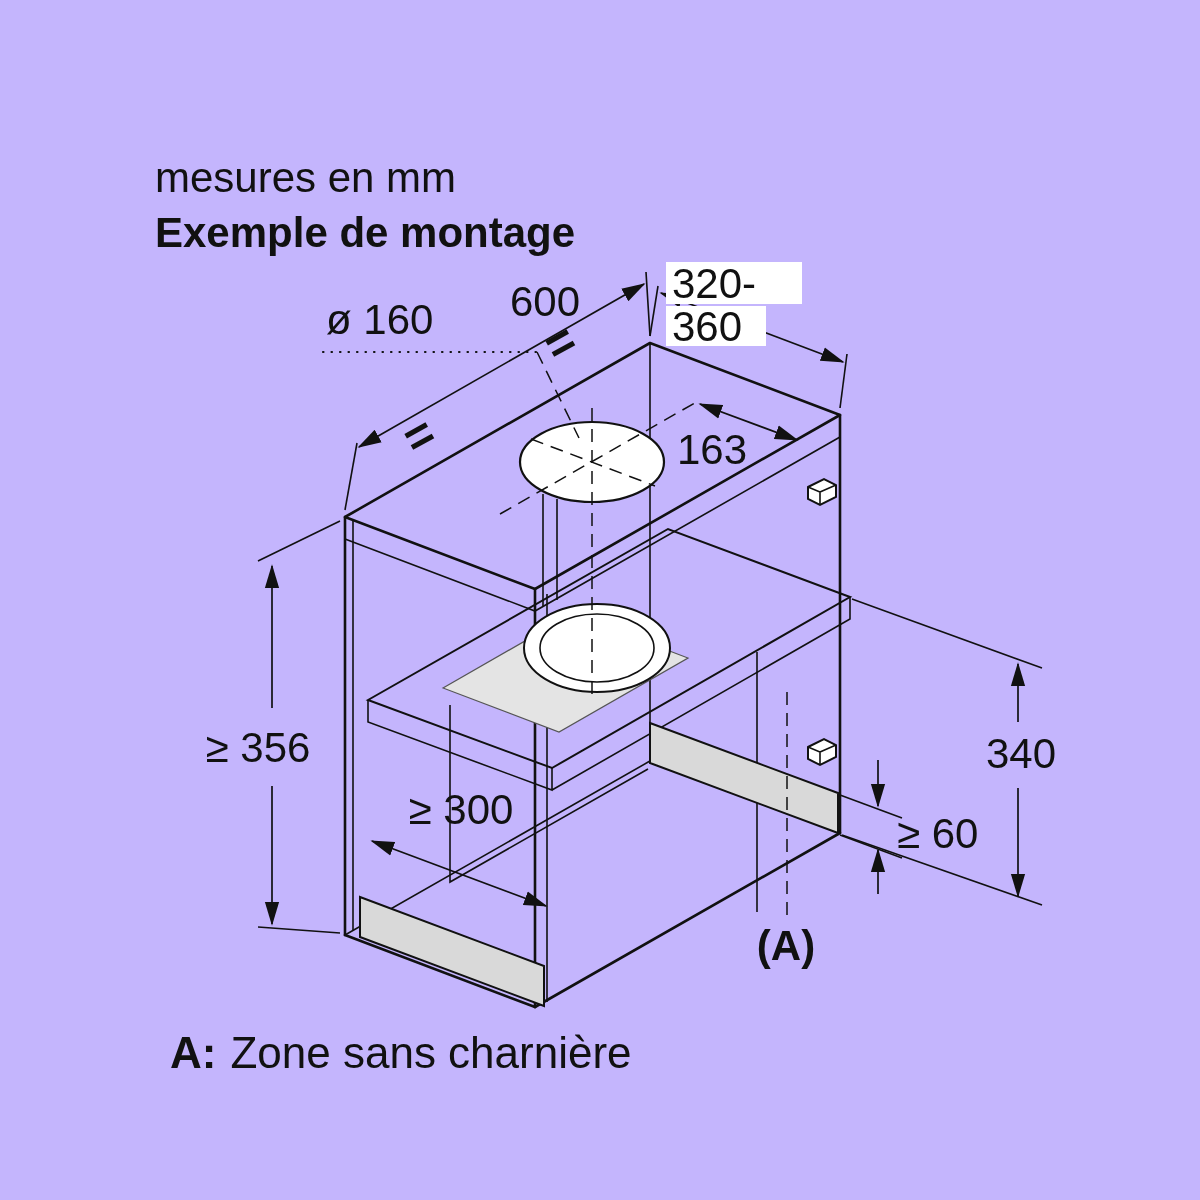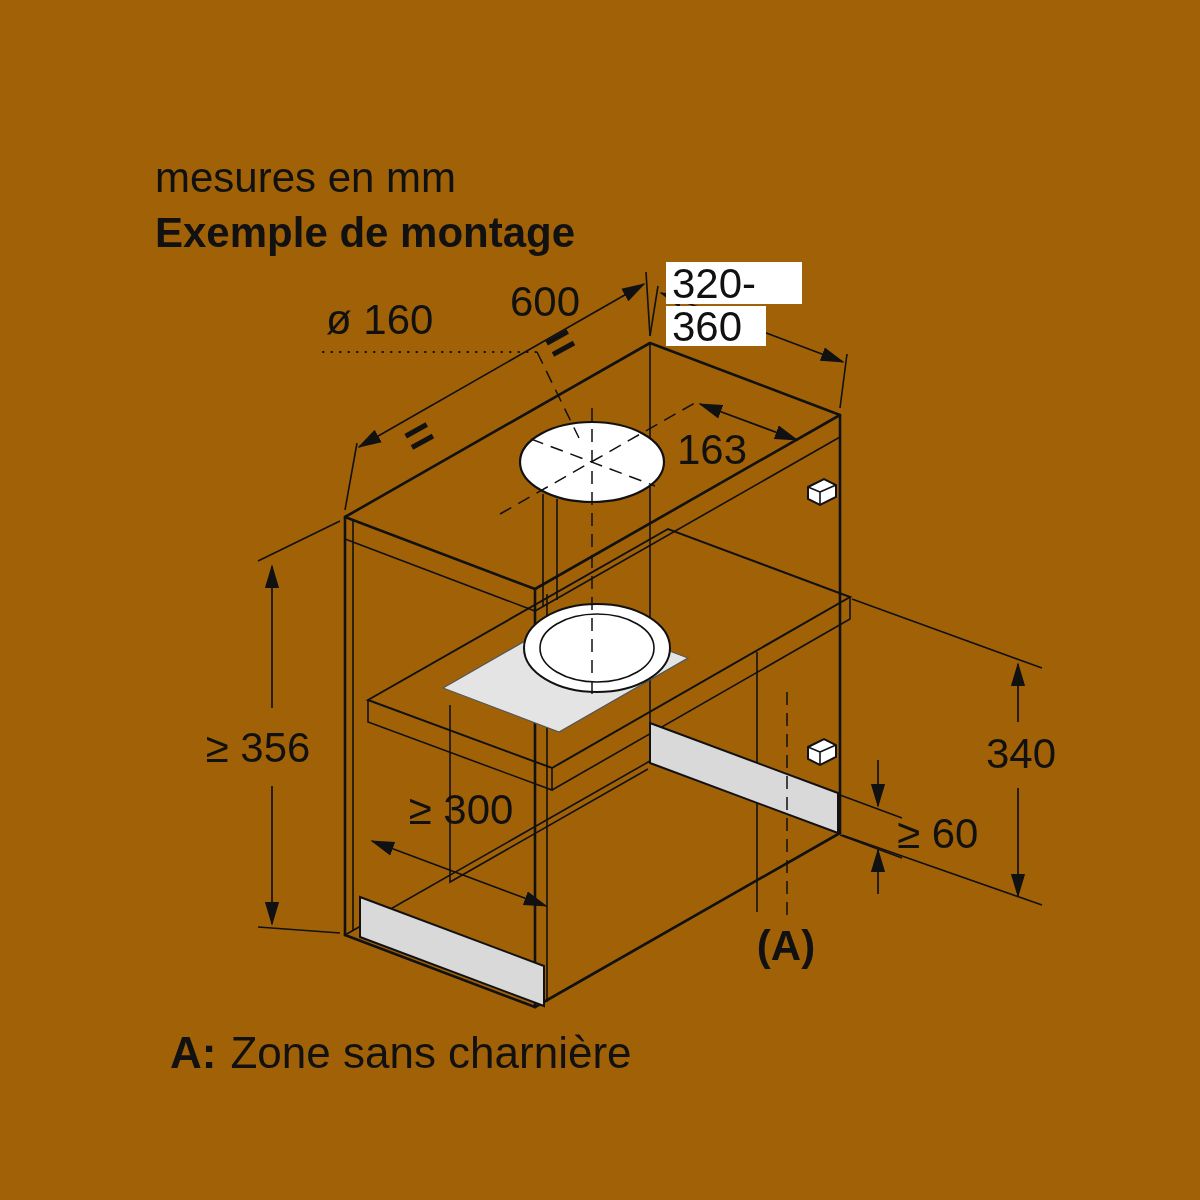--- a/index.html
+++ b/index.html
@@ -1,16 +1,16 @@
 <!DOCTYPE html>
 <html><head>
 <meta charset="utf-8">
 <style>
   html, body { margin:0; padding:0; background:#ffffff; }
-  .page { position:relative; width:1200px; height:1200px; background:#a16207; overflow:hidden; }
+  .page { position:relative; width:1200px; height:1200px; background:#c4b5fd; overflow:hidden; }
   svg { display:block; }
   text { font-family:"Liberation Sans","DejaVu Sans",sans-serif; font-size:42px; fill:#111111; }
   .bold { font-weight:700; }
   .outline { fill:none; stroke:#111111; stroke-width:2.6; stroke-linejoin:round; stroke-linecap:round; }
   .thin { fill:none; stroke:#111111; stroke-width:1.6; }
   .dim { fill:none; stroke:#111111; stroke-width:1.7; }
   .dash { fill:none; stroke:#111111; stroke-width:1.5; stroke-dasharray:13 8; }
   .dot { fill:none; stroke:#111111; stroke-width:2.2; stroke-dasharray:0.5 8; stroke-linecap:round; }
   .shade { fill:#d9d9d9; stroke:#111111; stroke-width:2; }
   .patch { fill:#e4e4e4; stroke:#555555; stroke-width:1.2; }

